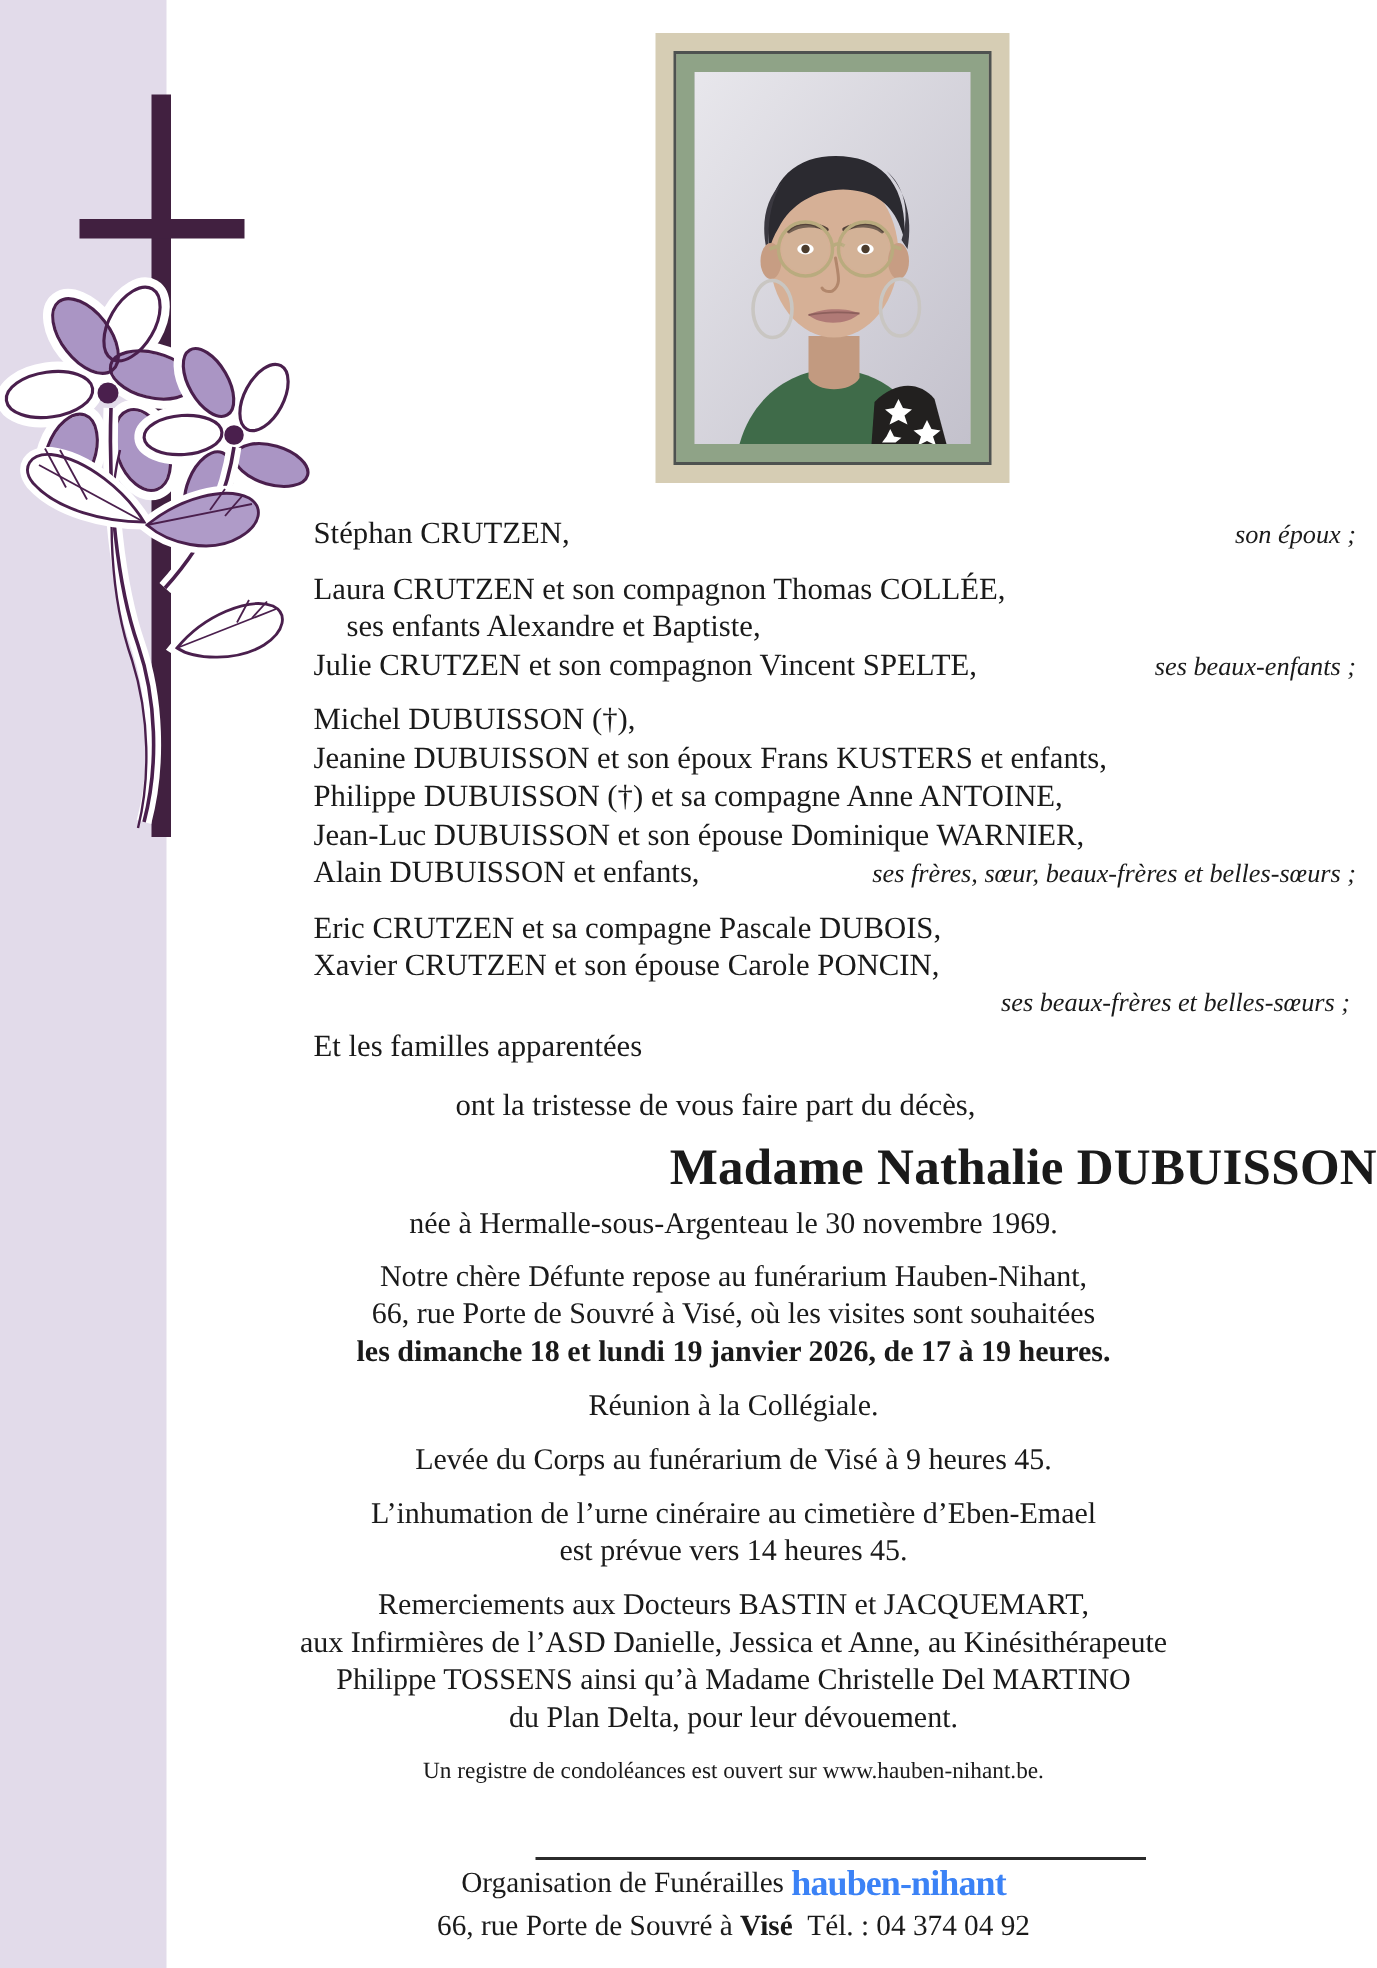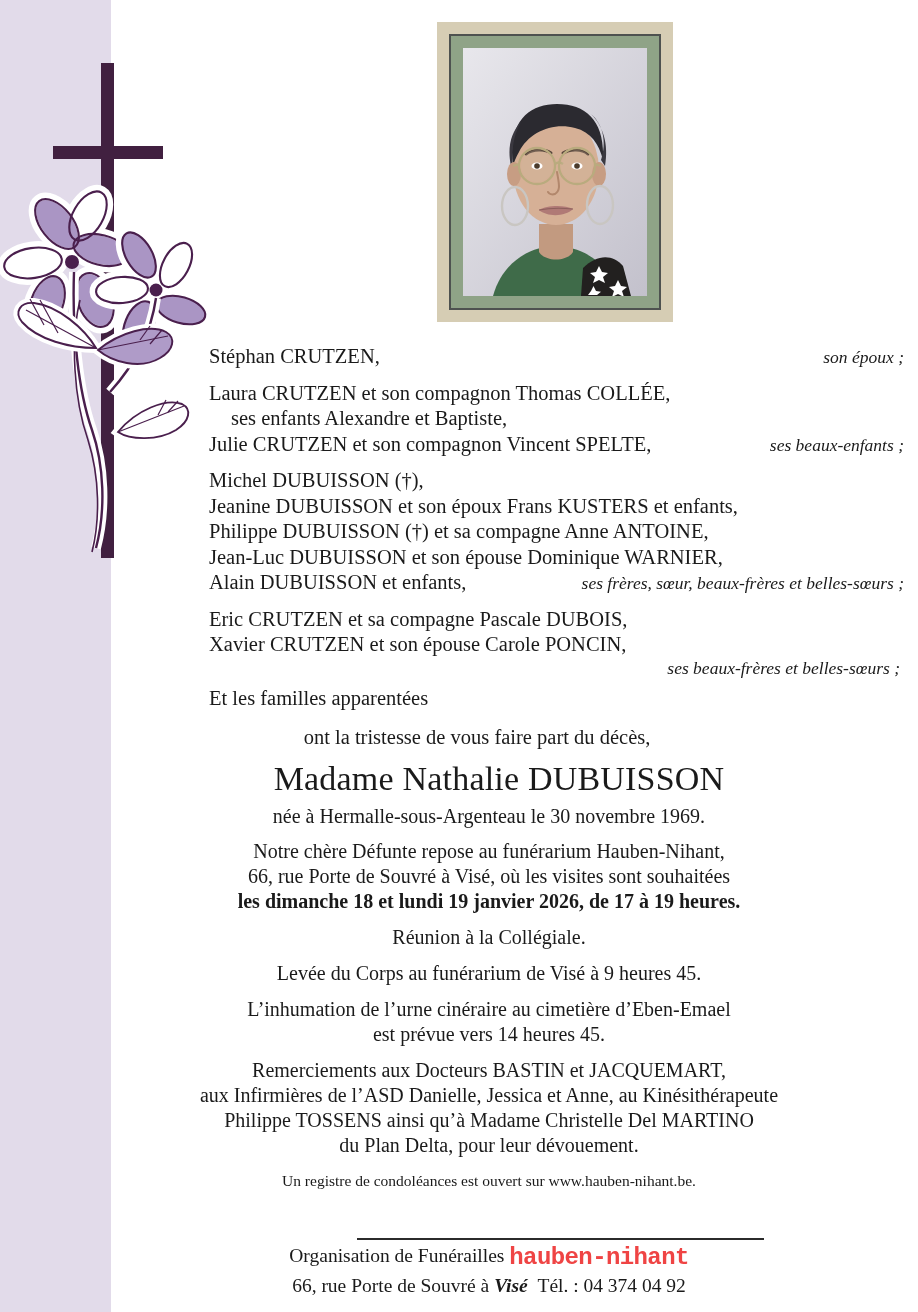--- a/index.html
+++ b/index.html
@@ -101,22 +101,22 @@
   .gap-sm { height: 7px; }
   .gap-md { height: 11px; }
   .p-intro {
     font-size: 20.5px;
     line-height: 25.5px;
     text-align: center;
     padding-left: 36px;
   }
   .name-main {
     font-size: 34px;
-    font-weight: normal;
-    text-align: center;
+    font-weight: bold;
+    text-align: right;
     letter-spacing: 0.2px;
     padding-left: 60px;
     margin-top: 9px;
     margin-left: 20px;
   }
   .born {
     font-size: 20px;
     text-align: center;
     padding-left: 60px;
     margin-top: 7px;
@@ -153,34 +153,34 @@
     width: 407px;
     height: 2px;
     background: #2b2b2b;
   }
   .foot-line1 {
     font-size: 19.5px;
     line-height: 25px;
     white-space: nowrap;
   }
   .brand {
-    font-family: Liberation Mono, monospace;
+    font-family: Liberation Serif, serif;
     font-weight: bold;
     font-size: 24px;
-    color: #ef4444;
+    color: #3b82f6;
     letter-spacing: -0.6px;
     vertical-align: -2px;
   }
   .foot-line2 {
     font-size: 19.5px;
     line-height: 26px;
     margin-top: 3px;
     white-space: nowrap;
   }
-  .foot-line2 .b { font-weight: bold; font-style: italic; }
+  .foot-line2 .b { font-weight: bold; }
 </style>
 </head>
 <body>
 
 <div id="page">
 
   <div id="lavender-band"></div>
 
   <svg id="decor-art" viewBox="0 0 240 620">
 

